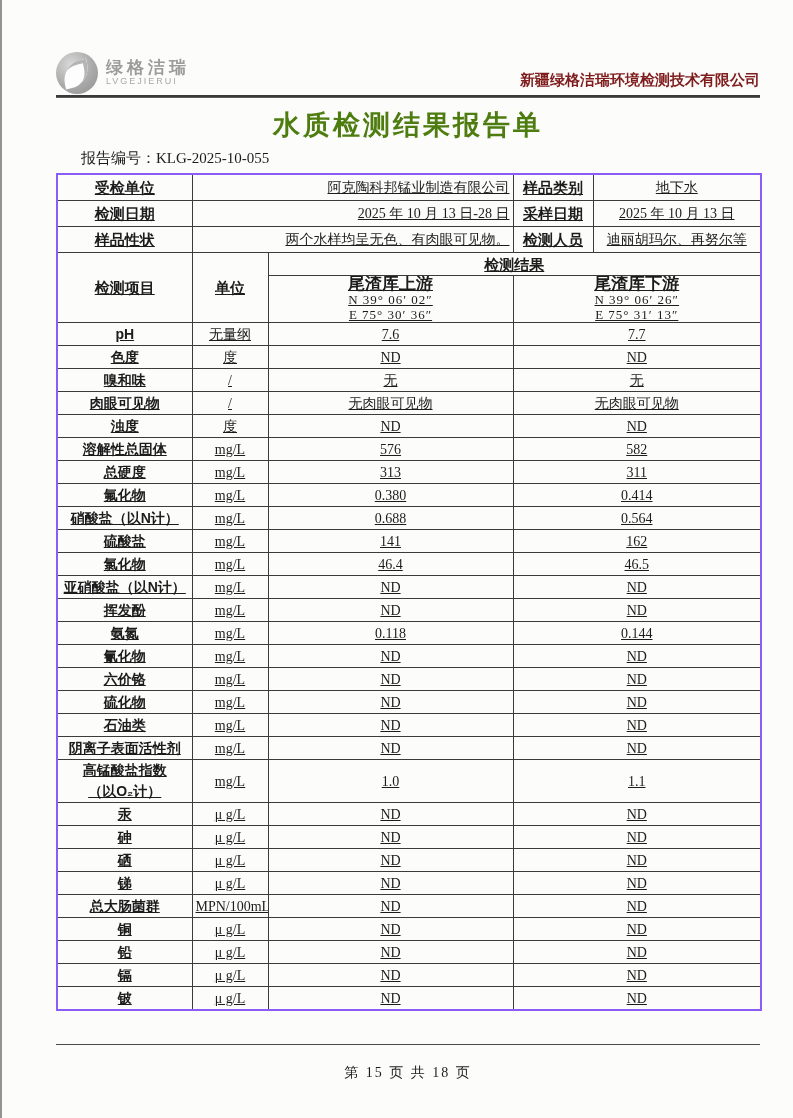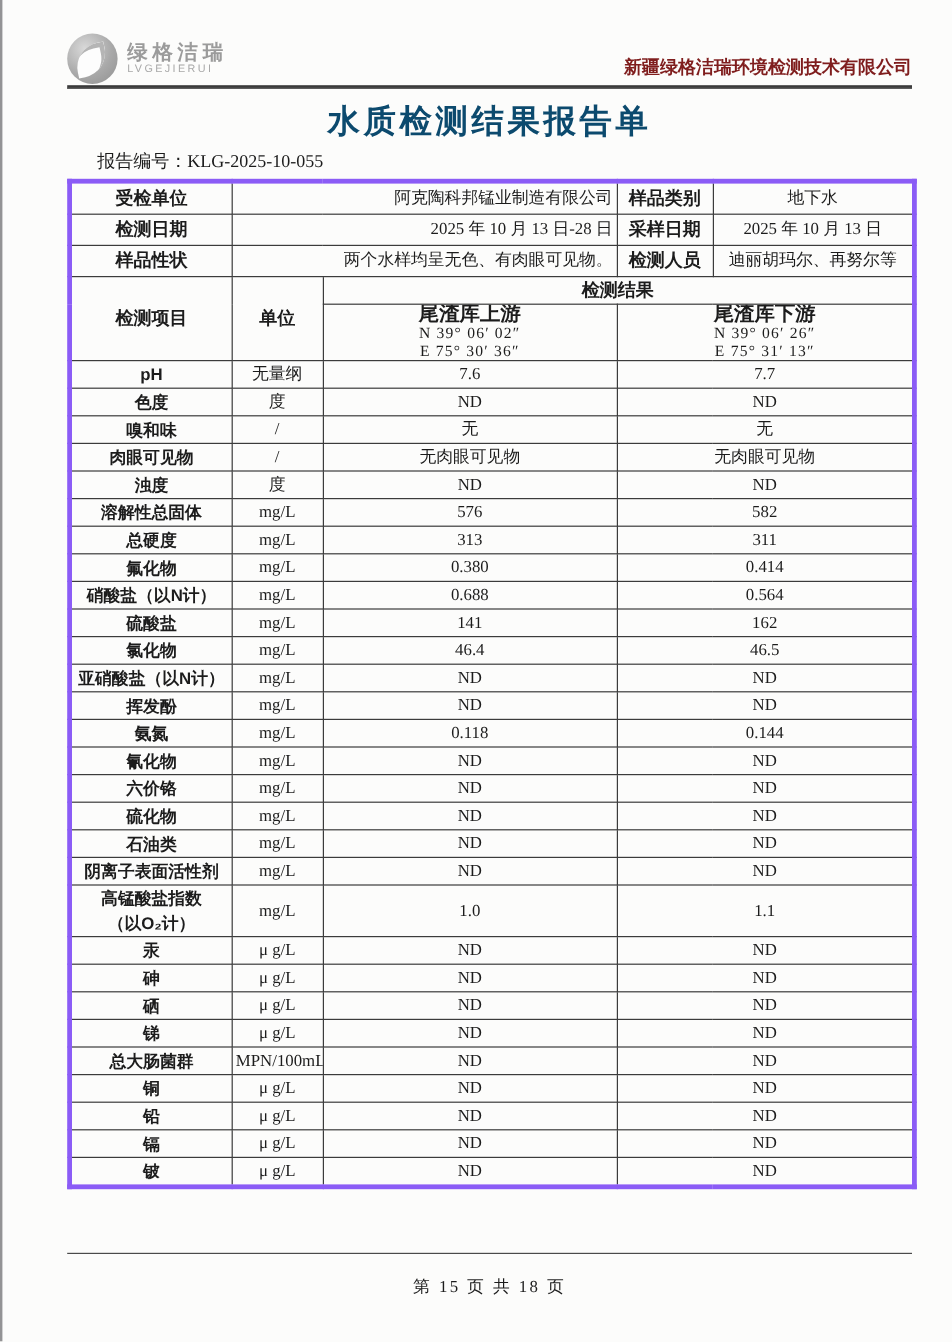--- a/index.html
+++ b/index.html
@@ -8,47 +8,47 @@
     background:#fcfcfb;
     font-family:"Liberation Serif","DejaVu Serif",serif;
     color:#1c1c1c;
     -webkit-font-smoothing:antialiased;
   }
   
   .scan-edge{position:absolute;left:0;top:0;width:2px;height:1118px;background:rgba(60,60,65,.55);}
   .page{position:absolute;left:56px;top:0;width:704px;}
 
   
-  .hdr{display:flex;justify-content:space-between;align-items:flex-end;height:66px;padding-top:4px;}
+  .hdr{display:flex;justify-content:space-between;align-items:flex-end;height:66px;padding-top:4px;margin-top:24px;}
   .logo{display:flex;align-items:center;gap:8px;margin-top:2px;}
   .logo-mark{
     width:42px;height:42px;border-radius:50%;
     background:radial-gradient(circle at 35% 30%,#d9d9d9 0%,#a9a9a9 55%,#8f8f8f 100%);
     position:relative;overflow:hidden;
   }
   .logo-mark::after{
     content:"";position:absolute;left:7px;top:9px;width:26px;height:26px;
     background:#fdfdfd;border-radius:80% 0 80% 0;transform:rotate(-12deg);
     box-shadow:inset -4px 4px 0 #b5b5b5;
   }
   .logo-cn{font-family:"Liberation Sans","DejaVu Sans",sans-serif;font-weight:bold;
     font-size:17px;letter-spacing:4px;color:#9b9b9b;line-height:17px;}
   .logo-en{font-family:"Liberation Sans","DejaVu Sans",sans-serif;font-size:9px;
     letter-spacing:2px;color:#a8a8a8;line-height:11px;}
   .company{font-family:Liberation Serif, serif;font-weight:bold;
     font-size:15px;color:#7f1d1d;padding-bottom:4px;}
   .hdr-rule{height:2px;background:#3a3a3a;border-bottom:1px solid #5a5a5a;margin-top:1px;}
 
-  .title{text-align:center;font-size:27px;font-weight:bold;letter-spacing:3px;margin:9px 0 6px 0;color:#0c4a6e;}
+  .title{text-align:center;font-size:27px;font-weight:bold;letter-spacing:3px;margin:9px 0 6px 0;color:#4d7c0f;}
   .report-no{font-size:15px;margin:0 0 5px 25px;color:#1c1c1c;}
 
   
   table{border-collapse:collapse;width:704px;table-layout:fixed;}
   table,td,th{border:1px solid #3b3b3b;}
-  table{border:4px solid #8b5cf6;}
+  table{border:2px solid #8b5cf6;text-decoration:underline;}
   th,td{padding:0 3px;text-align:center;font-size:14px;line-height:21px;height:22px;
     overflow:hidden;font-weight:normal;}
   th.lbl{font-family:"Liberation Sans","DejaVu Sans",sans-serif;font-weight:bold;font-size:15px;}
   td.val-left{text-align:right;padding-left:7px;}
   td.item{font-family:"Liberation Sans","DejaVu Sans",sans-serif;font-weight:600;white-space:pre-line;}
   .info-row th,.info-row td{height:25px;line-height:25px;}
   .result-hdr th{height:22px;}
   .site-hdr th{height:46px;font-weight:normal;}
   .site-name{font-family:"Liberation Sans","DejaVu Sans",sans-serif;font-weight:600;font-size:17px;line-height:16px;}
   .coord{font-size:13px;line-height:15px;letter-spacing:1px;}

